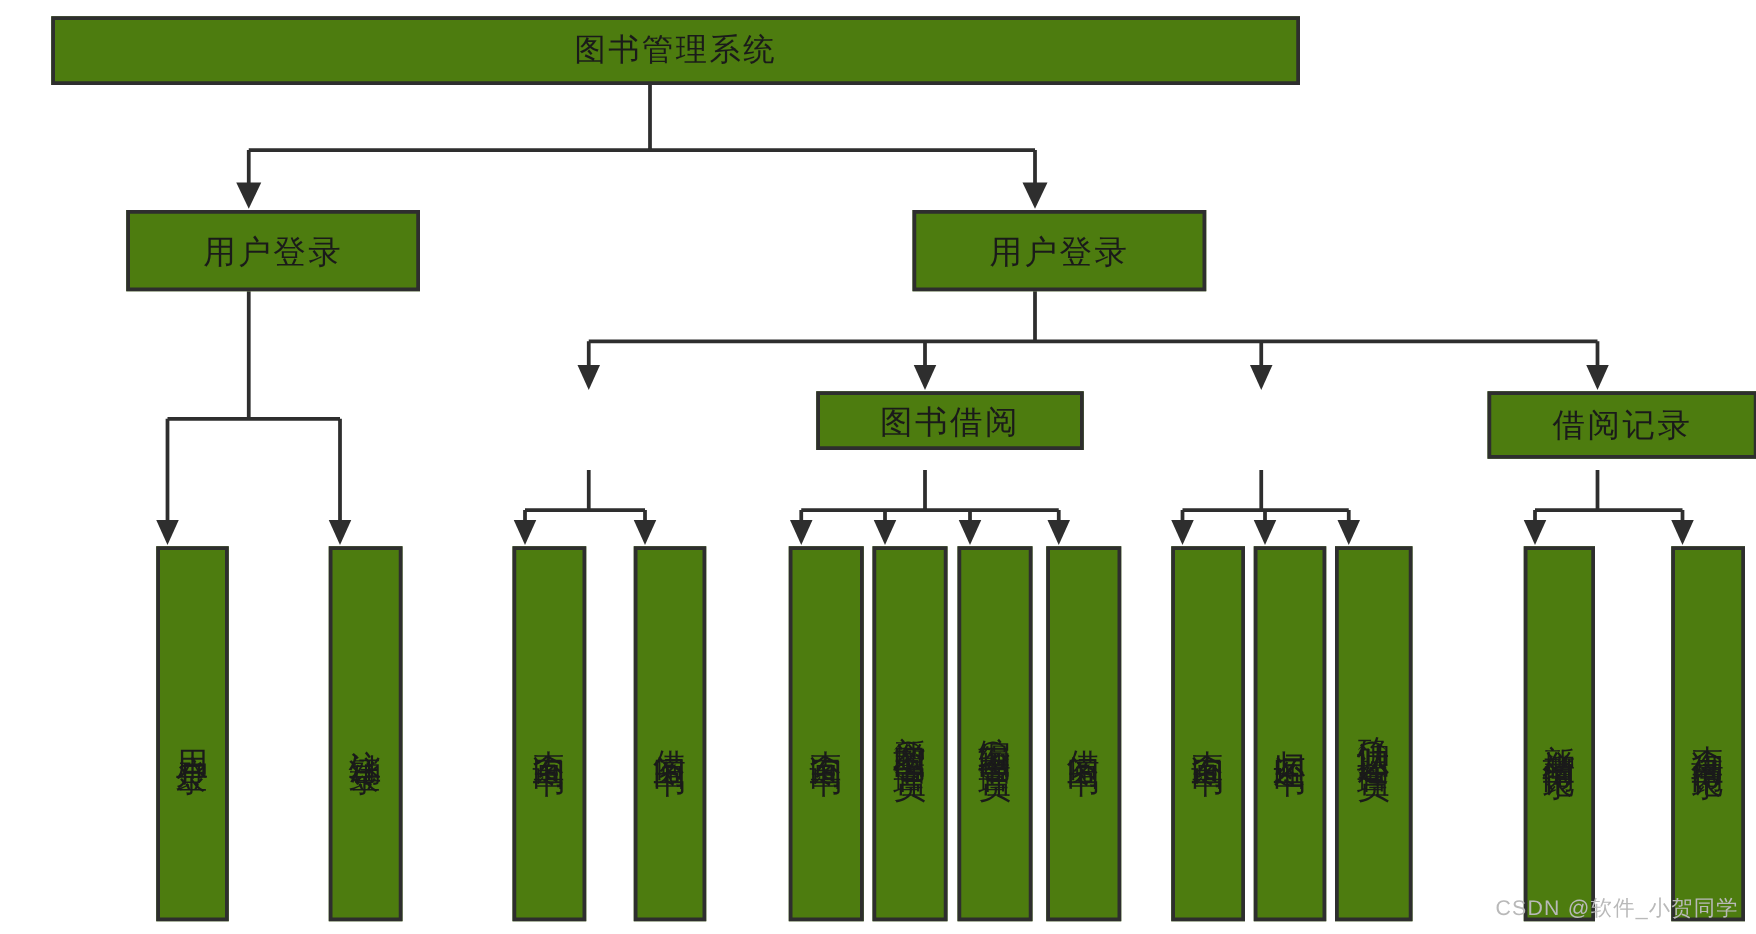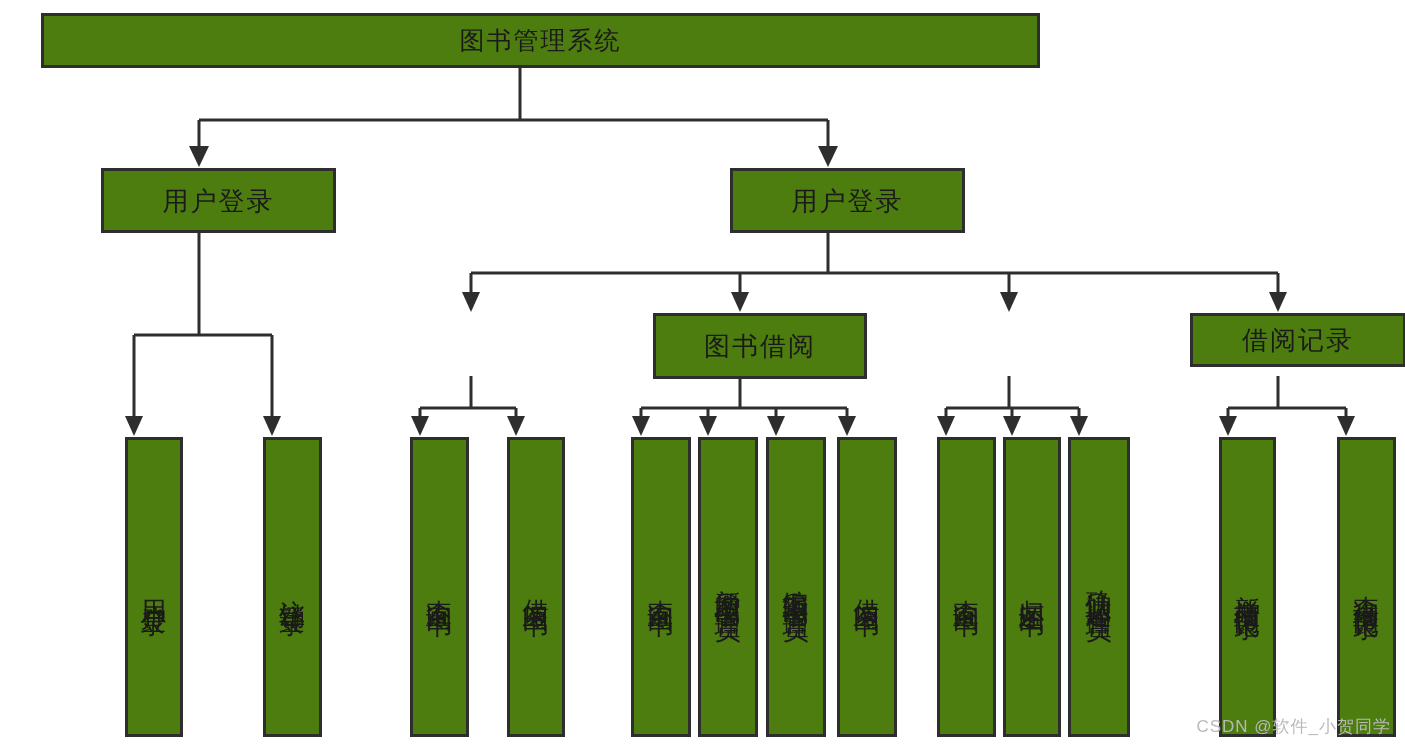--- a/index.html
+++ b/index.html
@@ -84,21 +84,21 @@
       <polygon class="arrowhead" points="1219,416 1237,416 1228,436"></polygon>
       <polygon class="arrowhead" points="1337,416 1355,416 1346,436"></polygon>
     </g>
   </svg>
 
   <div class="node h root" style="left:21px;top:13px;width:999px;height:55px">图书管理系统</div>
 
   <div class="node h" style="left:81px;top:168px;width:235px;height:65px">用户登录</div>
   <div class="node h" style="left:710px;top:168px;width:235px;height:65px">用户登录</div>
 
-  <div class="node h" style="left:633px;top:313px;width:214px;height:66px">图书借阅</div>
+  <div class="node h" style="left:633px;top:313px;width:214px;height:47px">图书借阅</div>
   <div class="node h" style="left:1170px;top:313px;width:216px;height:54px">借阅记录</div>
 
   <div class="node leaf" style="left:105px;top:437px;width:58px;height:300px">用户登录</div>
   <div class="node leaf" style="left:243px;top:437px;width:59px;height:300px">注销登录</div>
 
   <div class="node leaf" style="left:390px;top:437px;width:59px;height:300px">查询图书</div>
   <div class="node leaf" style="left:487px;top:437px;width:58px;height:300px">借阅图书</div>
 
   <div class="node leaf" style="left:611px;top:437px;width:60px;height:300px">查询图书</div>
   <div class="node leaf" style="left:678px;top:437px;width:60px;height:300px">新增图书（管理员）</div>

